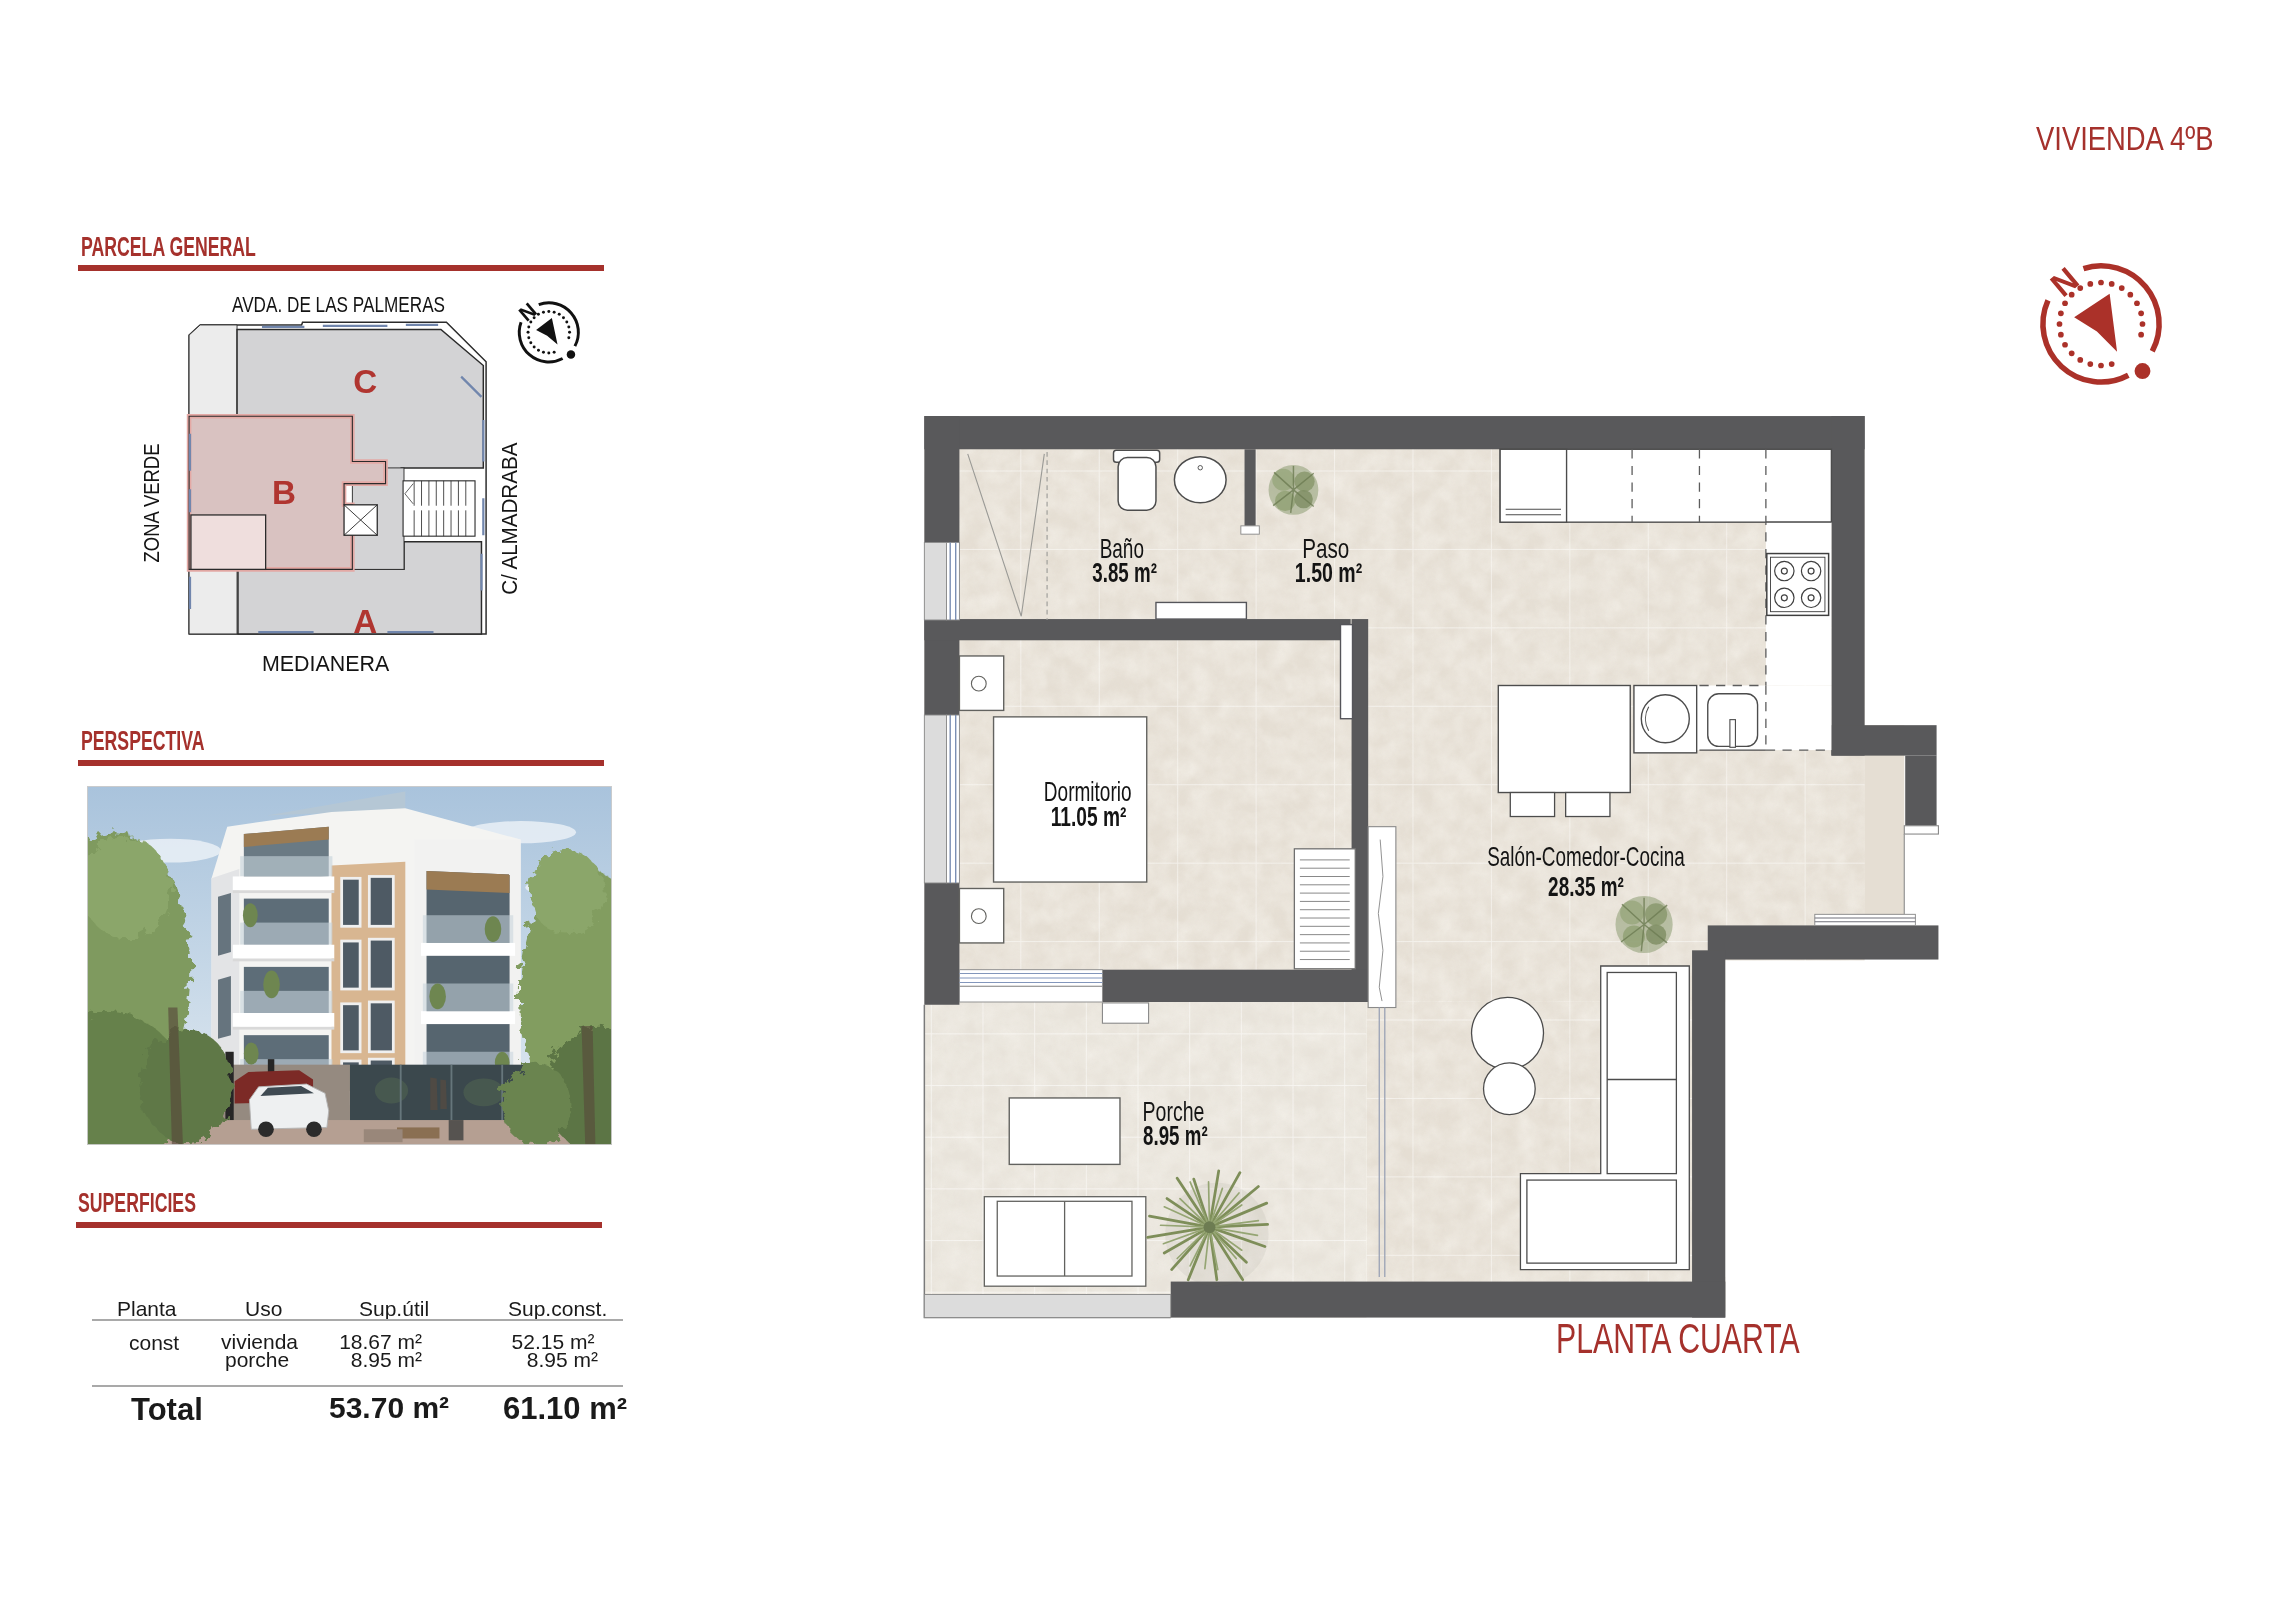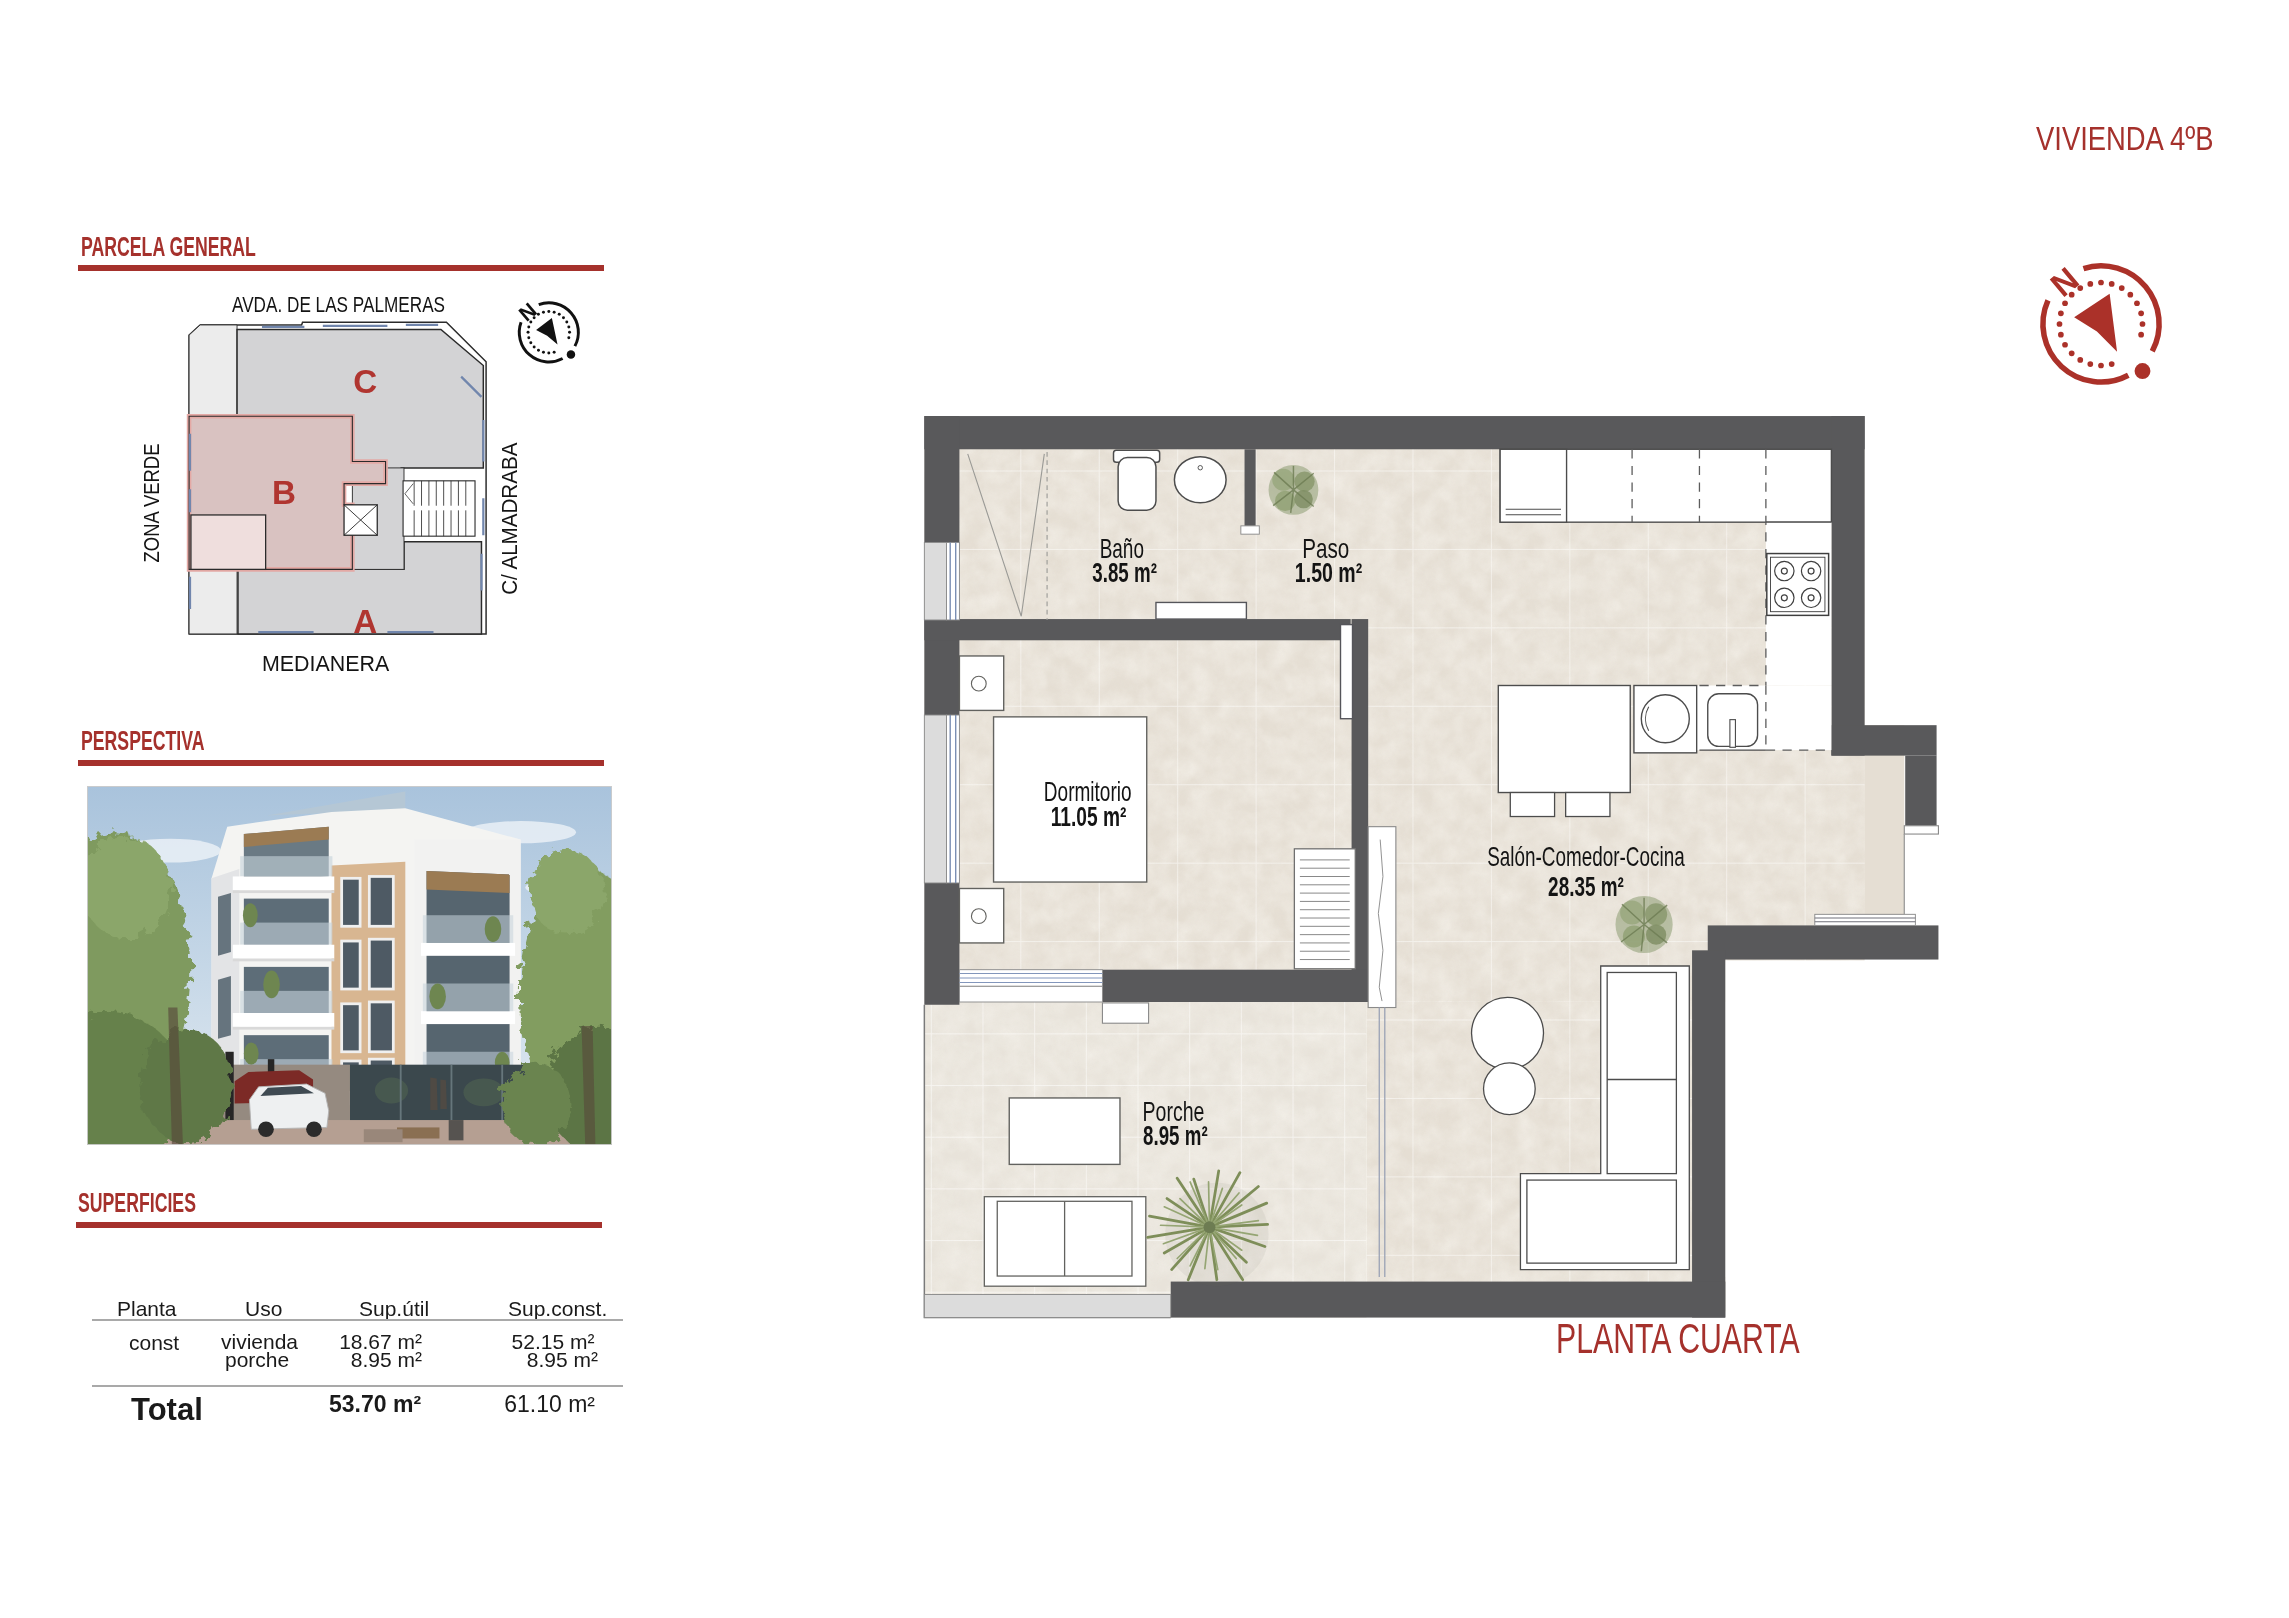--- a/index.html
+++ b/index.html
@@ -272,22 +272,22 @@
   <div class="abs" style="left:92px;top:1319px;width:531px;height:1.8px;background:#a9a9a9;"></div>
   <div class="abs" style="left:129px;top:1331px;">const</div>
   <div class="abs" style="left:221px;top:1330px;">vivienda</div>
   <div class="abs" style="left:332px;top:1330px;width:90px;text-align:right;">18.67 m²</div>
   <div class="abs" style="left:508px;top:1330px;width:90px;text-align:center;">52.15 m²</div>
   <div class="abs" style="left:225px;top:1348px;">porche</div>
   <div class="abs" style="left:332px;top:1348px;width:90px;text-align:right;">8.95 m²</div>
   <div class="abs" style="left:508px;top:1348px;width:90px;text-align:right;">8.95 m²</div>
   <div class="abs" style="left:92px;top:1385px;width:531px;height:1.8px;background:#a9a9a9;"></div>
   <div class="abs" style="left:131px;top:1392px;font-size:31px;font-weight:bold;">Total</div>
-  <div class="abs" style="left:329px;top:1391px;width:92px;text-align:right;font-size:23px;font-weight:bold;">53.70 m²</div>
-  <div class="abs" style="left:503px;top:1391px;width:92px;text-align:right;font-size:23px;font-weight:normal;">61.10 m²</div>
+  <div class="abs" style="left:329px;top:1391px;width:92px;text-align:right;font-size:30px;font-weight:bold;">53.70 m²</div>
+  <div class="abs" style="left:503px;top:1391px;width:92px;text-align:right;font-size:31px;font-weight:bold;">61.10 m²</div>
 </div>
 
 <svg class="abs" style="left:877px;top:369px;" width="1154" height="1015" viewBox="950 400 1250 1100">
   <defs>
     <filter id="stone" x="0%" y="0%" width="100%" height="100%">
       <feTurbulence type="fractalNoise" baseFrequency="0.045" numOctaves="4" seed="11"></feTurbulence>
       <feColorMatrix type="matrix" values="0 0 0 0 1  0 0 0 0 0.99  0 0 0 0 0.95  0.6 0.6 0.6 0 -0.62"></feColorMatrix>
     </filter>
     <filter id="stone2" x="0%" y="0%" width="100%" height="100%">
       <feTurbulence type="fractalNoise" baseFrequency="0.09" numOctaves="3" seed="4"></feTurbulence>

